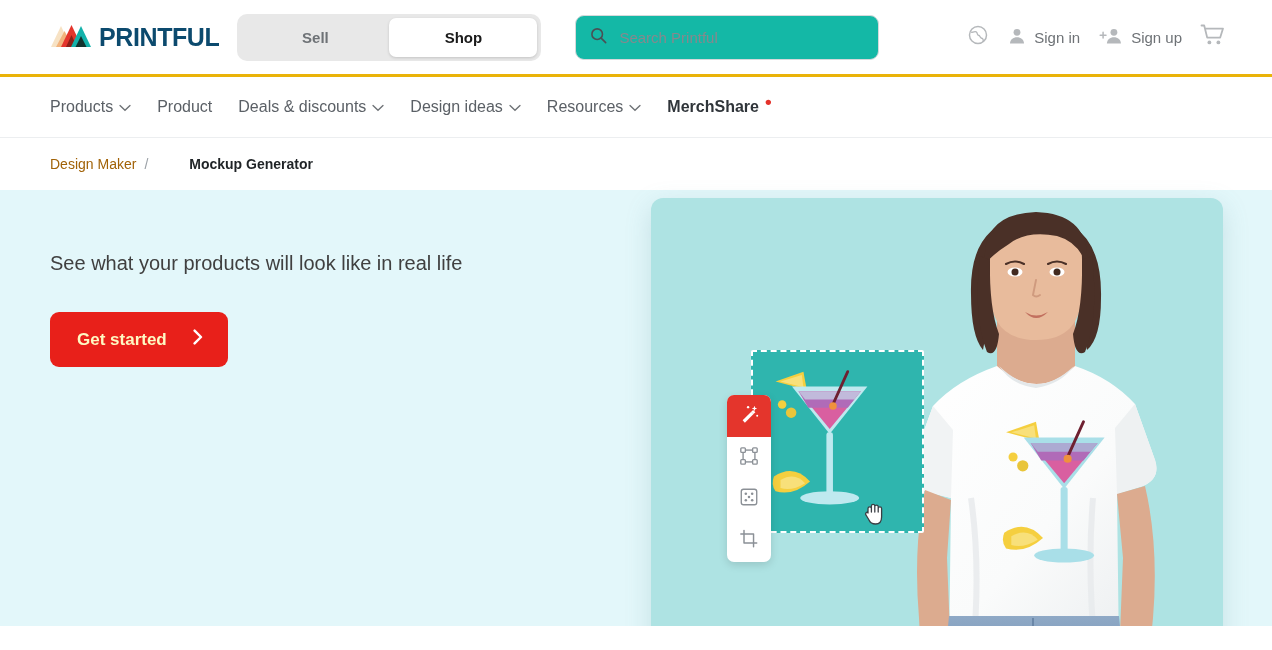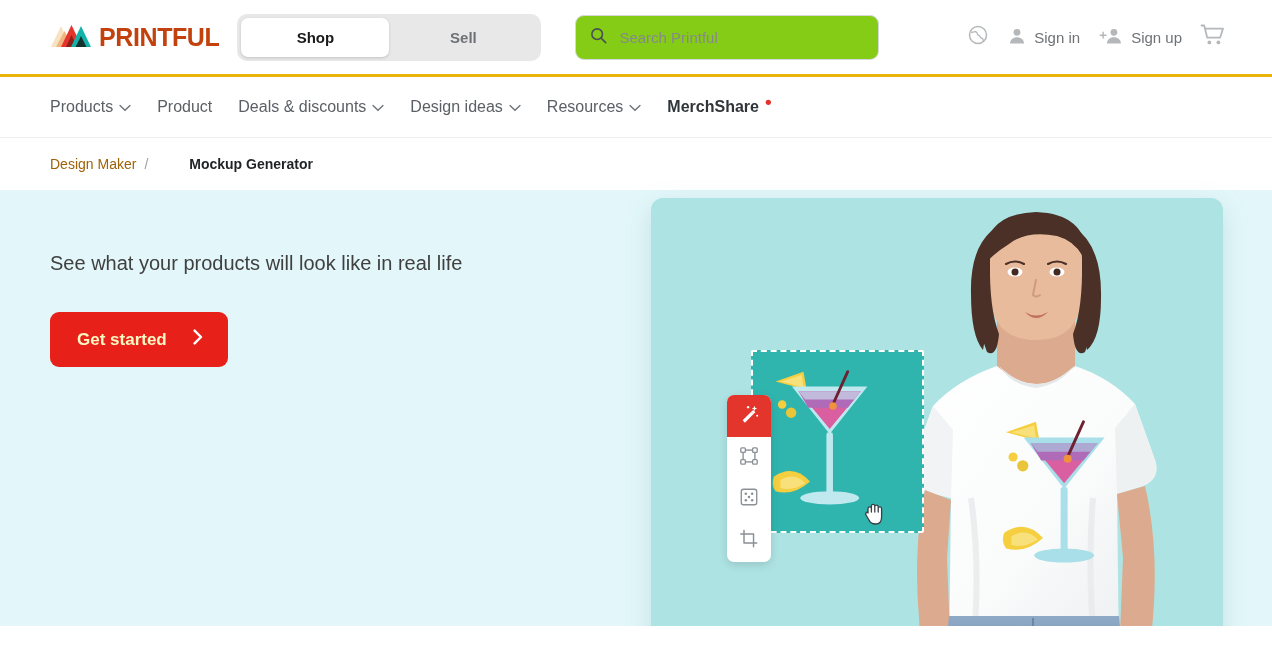--- a/index.html
+++ b/index.html
@@ -25,21 +25,21 @@
     display: flex;
     align-items: center;
     gap: 7px;
     cursor: pointer;
   }
   .logo-mark { display: block; }
   .logo-text {
     font-size: 25px;
     font-weight: bold;
     letter-spacing: -0.4px;
-    color: #c2410c;
+    color: #0c4a6e;
   }
 
   
   .segmented {
     margin-left: 18px;
     background: #e8e8e8;
     border-radius: 10px;
     padding: 4px;
     display: flex;
     width: 304px;
@@ -66,21 +66,21 @@
   
   .search-wrap {
     margin-left: 34px;
     width: 304px;
     height: 45px;
     border: 1px solid #d6d9db;
     border-radius: 9px;
     display: flex;
     align-items: center;
     padding: 0 14px;
-    background: #84cc16;
+    background: #14b8a6;
   }
   .search-wrap input {
     border: none; outline: none;
     font-family: inherit;
     font-size: 15px;
     color: #4a4f54;
     margin-left: 12px;
     width: 100%;
     background: transparent;
   }
@@ -280,22 +280,22 @@
         <path d="M11 25 L21.5 3 L32 25 Z" fill="#e4352c"></path>
         <path d="M16 25 L21.5 13 L27 25 Z" fill="#8e1f18"></path>
         <path d="M21 25 L31 4 L41 25 Z" fill="#14b2ab"></path>
         <path d="M25.5 25 L31 14 L36.5 25 Z" fill="#13322e"></path>
       </svg>
     </span>
     <span class="logo-text">PRINTFUL</span>
   </div>
 
   <div class="segmented">
+    <button class="seg-btn">Sell</button>
     <button class="seg-btn active">Shop</button>
-    <button class="seg-btn">Sell</button>
   </div>
 
   <div class="search-wrap">
     <span>
       <svg width="17" height="17" viewBox="0 0 18 18" fill="none">
         <circle cx="7.6" cy="7.6" r="5.6" stroke="#4a4f54" stroke-width="1.7"></circle>
         <line x1="11.8" y1="11.8" x2="16.6" y2="16.6" stroke="#4a4f54" stroke-width="1.7" stroke-linecap="round"></line>
       </svg>
     </span>
     <input type="text" placeholder="Search Printful" style="">

